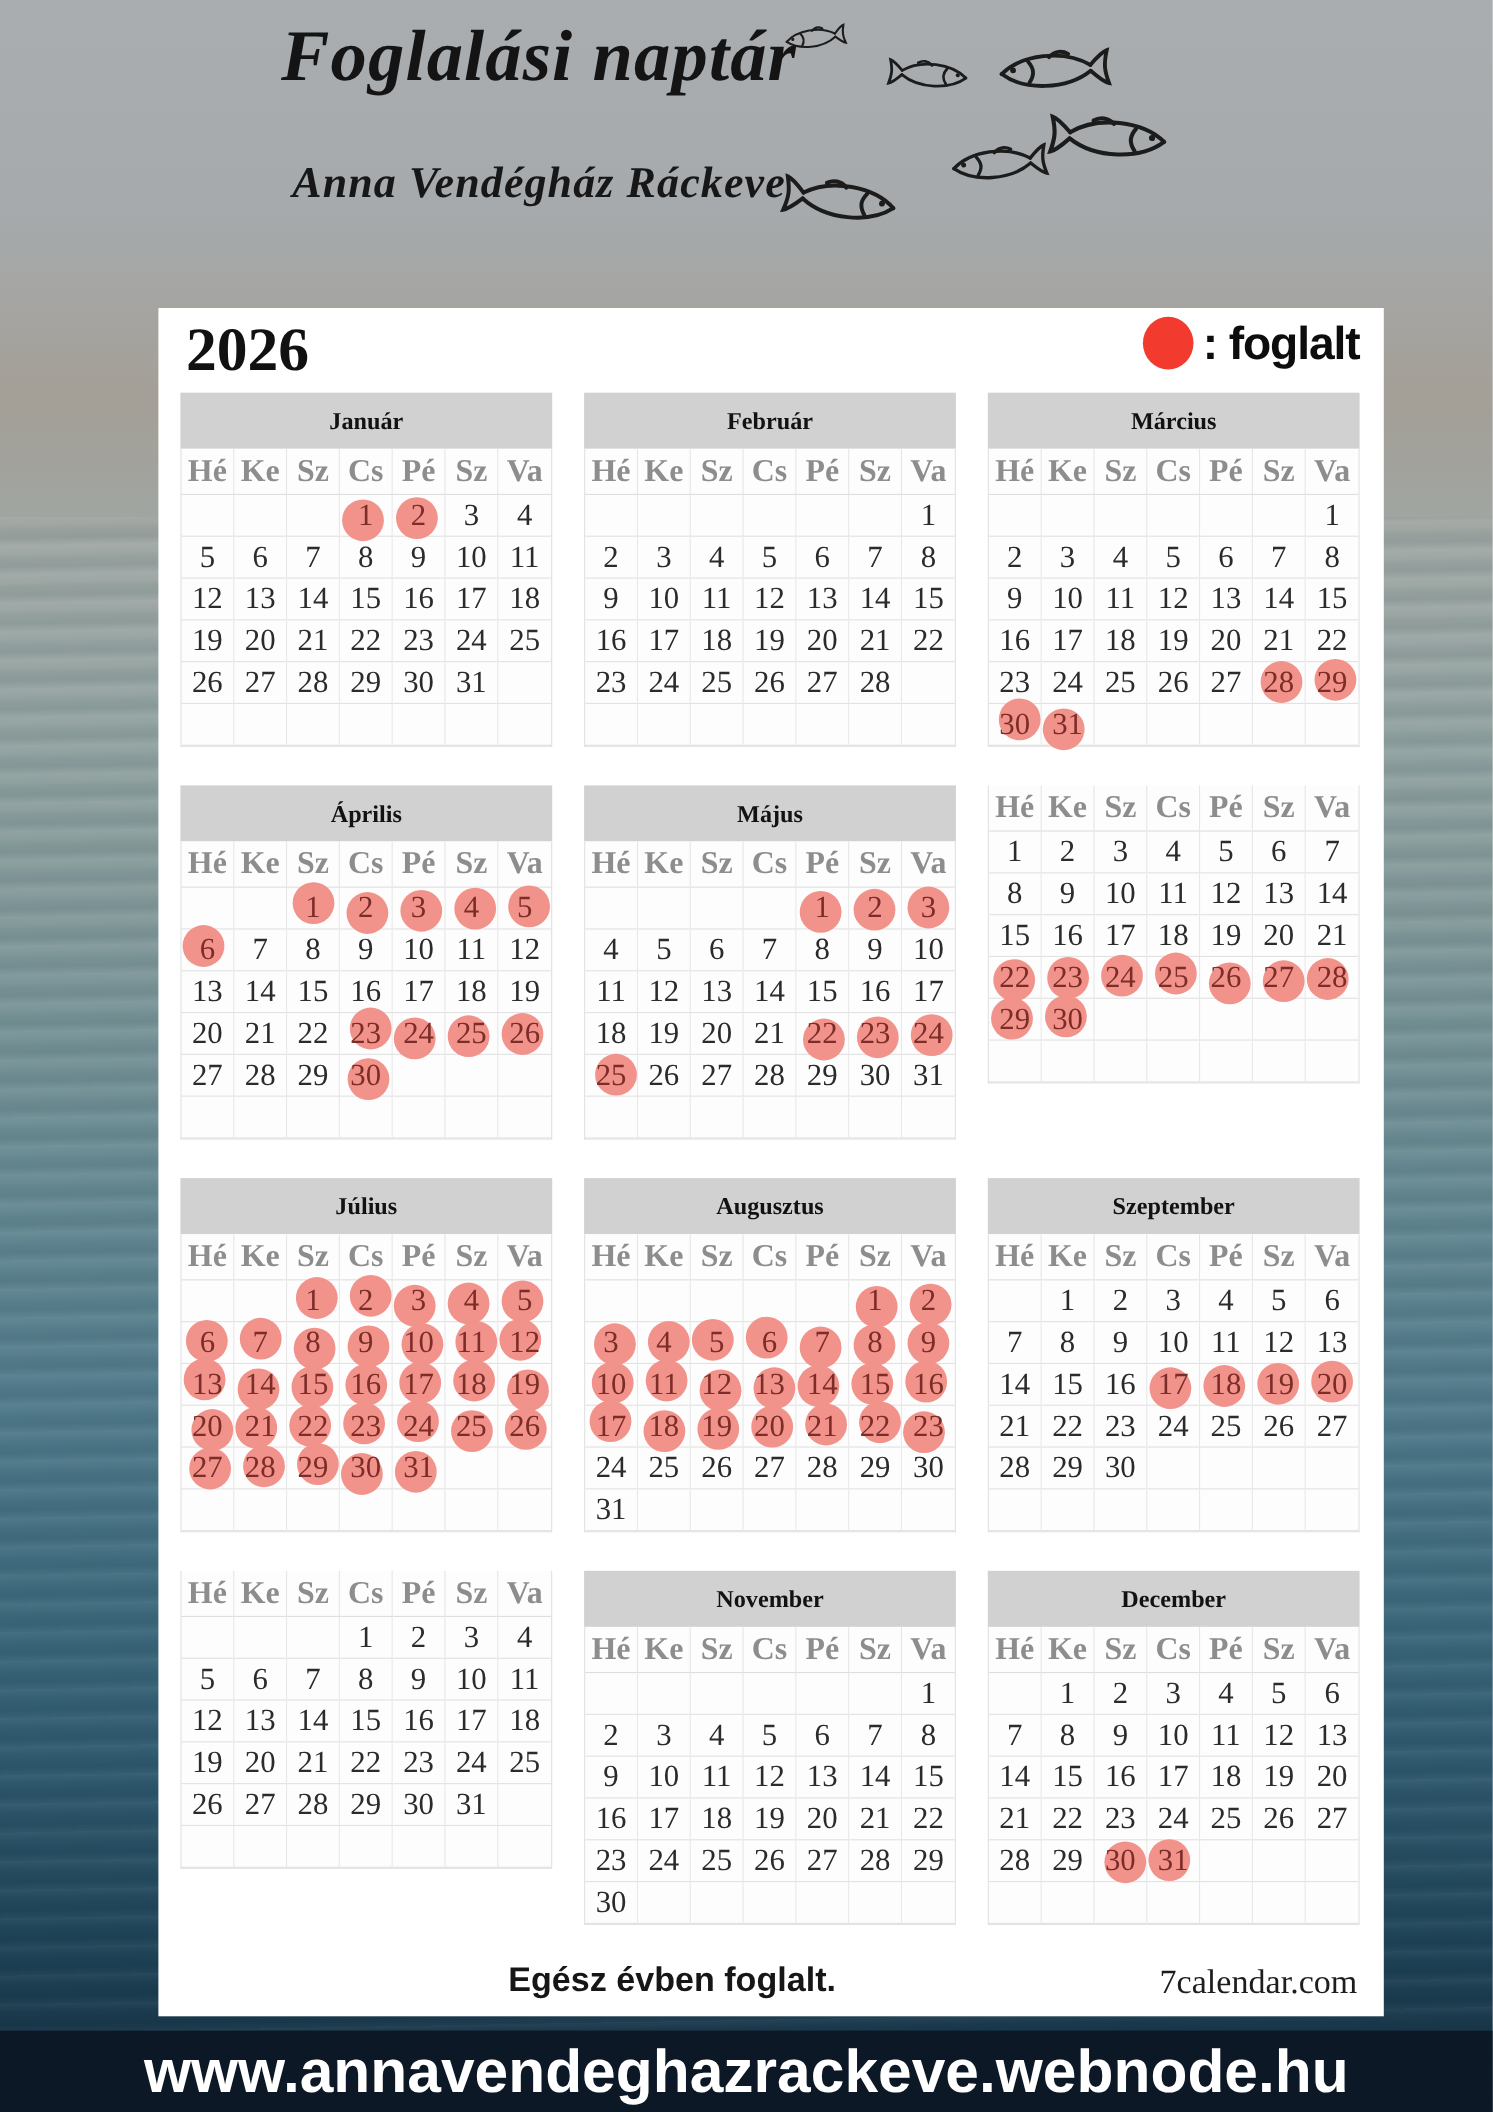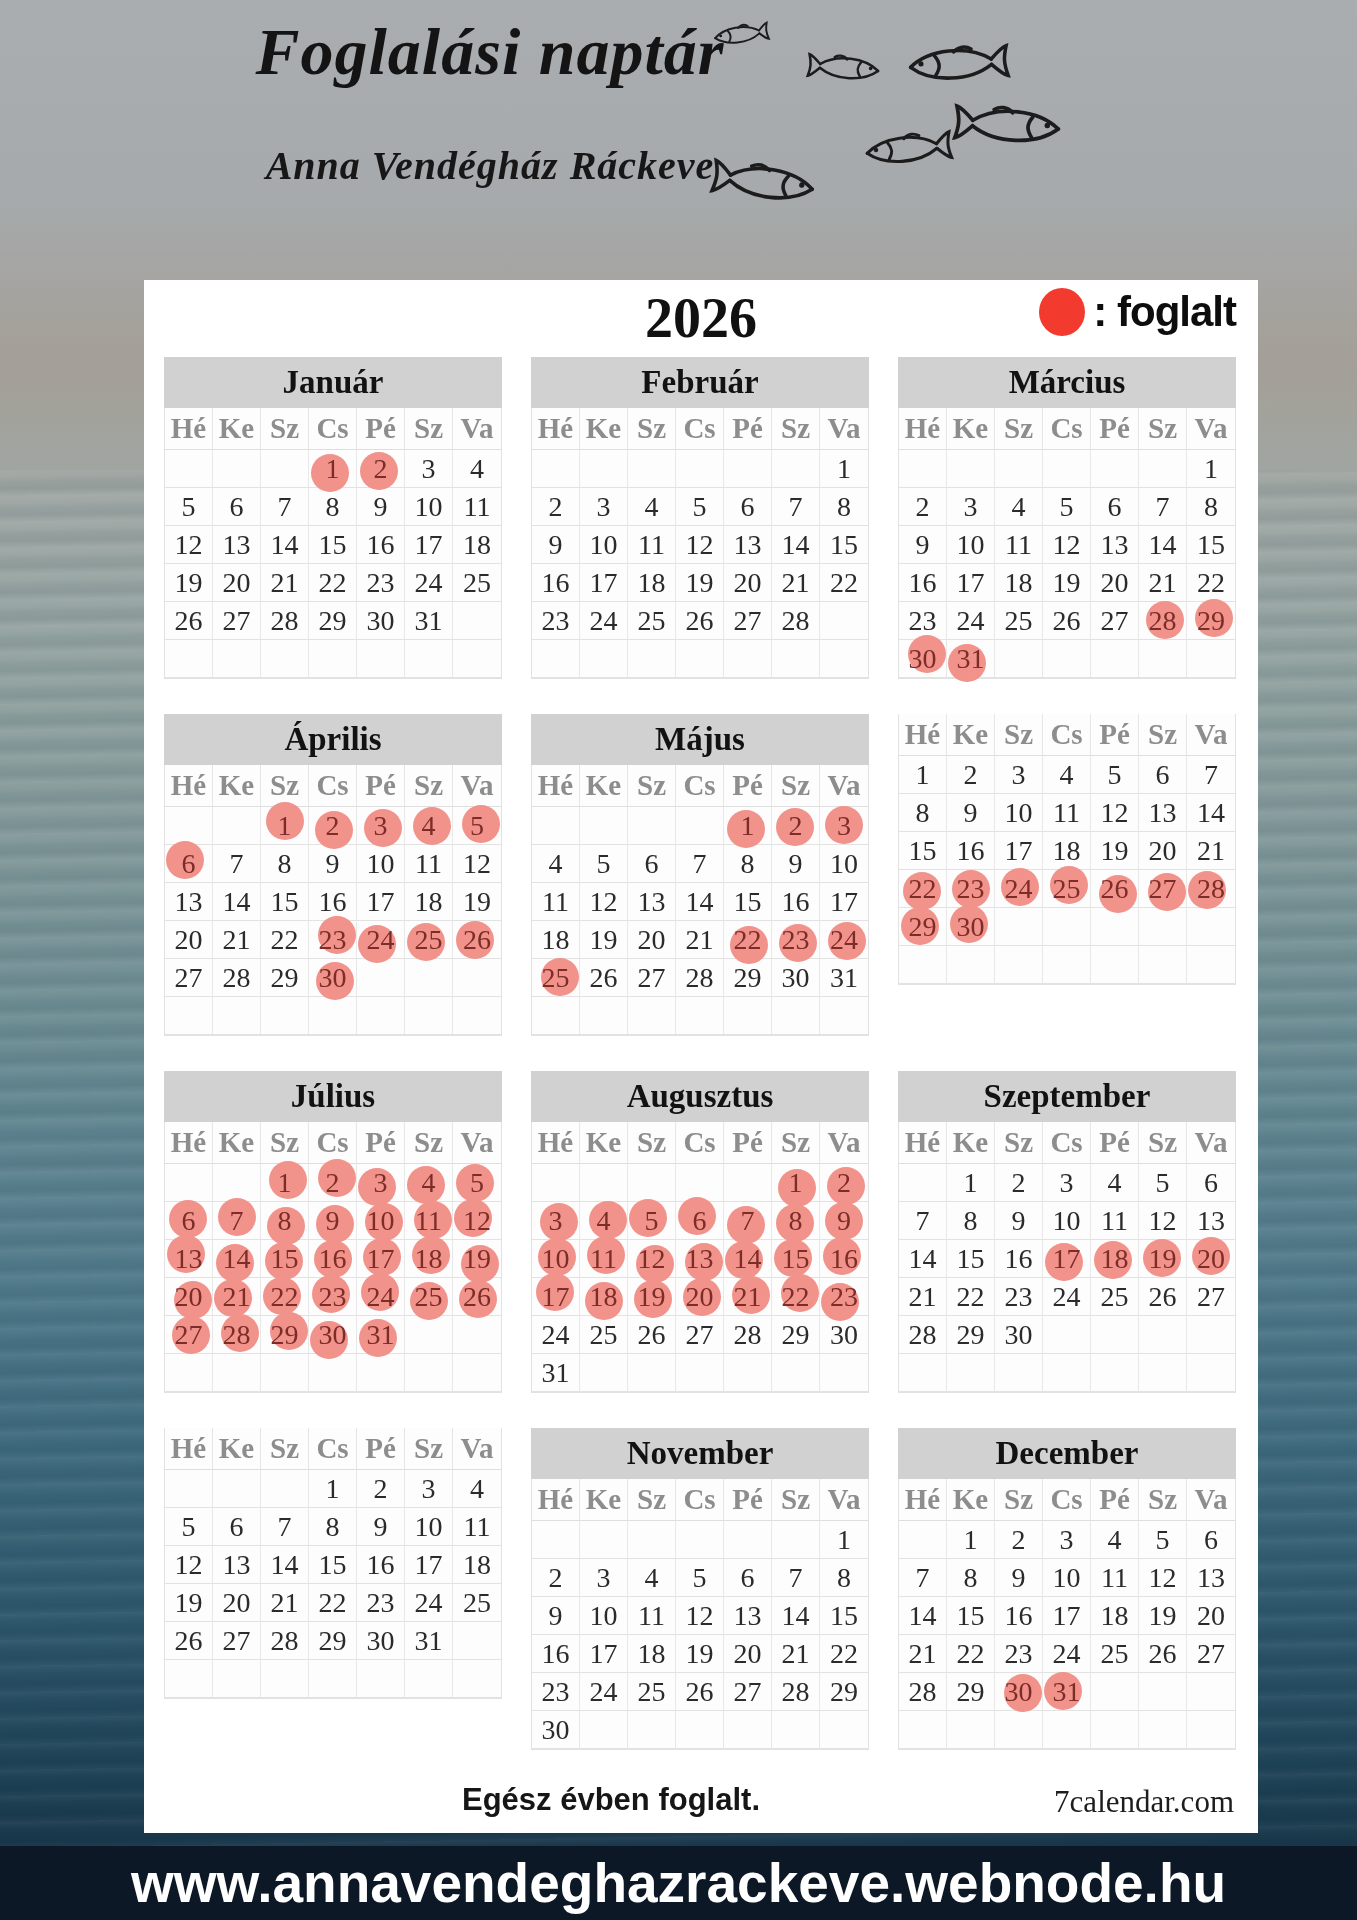--- a/index.html
+++ b/index.html
@@ -19,33 +19,33 @@
     opacity:.55;}
   
   .hero-title{position:absolute;left:10px;top:14px;width:960px;text-align:center;
     font-style:italic;font-weight:700;font-size:66px;color:#141414;letter-spacing:1px;}
   .hero-subtitle{position:absolute;left:10px;top:142px;width:960px;text-align:center;
     font-style:italic;font-weight:700;font-size:40px;color:#171717;letter-spacing:1px;}
   .fish{position:absolute;}
   
   .panel{position:absolute;left:144px;top:280px;width:1114px;height:1553px;
     background:var(--panel-bg,#ffffff);}
-  .year{position:absolute;left:0;top:6px;width:100%;text-align:center;
-    font-weight:700;font-size:56px;color:#111;}
+  .year{position:absolute;left:0;top:6px;width:100%;
+    font-weight:700;font-size:56px;color:#111;padding-left:25px;}
   .legend{position:absolute;right:22px;top:8px;display:flex;align-items:center;gap:8px;}
   .legend-dot{width:46px;height:48px;border-radius:50%;background:var(--legend-red,#f23b2e);}
   .legend-label{font-family:"Liberation Sans","DejaVu Sans",sans-serif;
     font-weight:700;font-size:42px;color:#0d0d0d;letter-spacing:-1px;}
   
   .months{position:absolute;left:20px;top:77px;width:1074px;
     display:grid;grid-template-columns:repeat(3,338px);column-gap:29px;
     grid-auto-rows:321px;row-gap:36px;}
   .month{width:338px;}
   .month-title{height:51px;line-height:51px;background:var(--month-header-bg,#d1d1d1);
-    text-align:center;font-weight:700;font-size:33px;color:#121212;}
+    text-align:center;font-weight:700;font-size:22px;color:#121212;}
   .month-table{display:grid;grid-template-columns:repeat(7,1fr);
     border-left:1px solid #e2e2e2;border-right:1px solid #e2e2e2;border-bottom:1px solid #e2e2e2;
     background:#fdfdfd;}
   .wd-cell{height:41px;line-height:41px;text-align:center;
     font-weight:700;font-size:29px;color:var(--weekday-text,#8d8d8d);
     border-right:1px solid #e6e6e6;border-bottom:1px solid #dedede;}
   .wd-cell:nth-child(7n){border-right:none;}
   .day-cell{position:relative;height:37px;line-height:37px;text-align:center;
     font-size:28px;color:#2b2b2b;
     border-right:1px solid #e8e8e8;border-bottom:1px solid #e2e2e2;}

